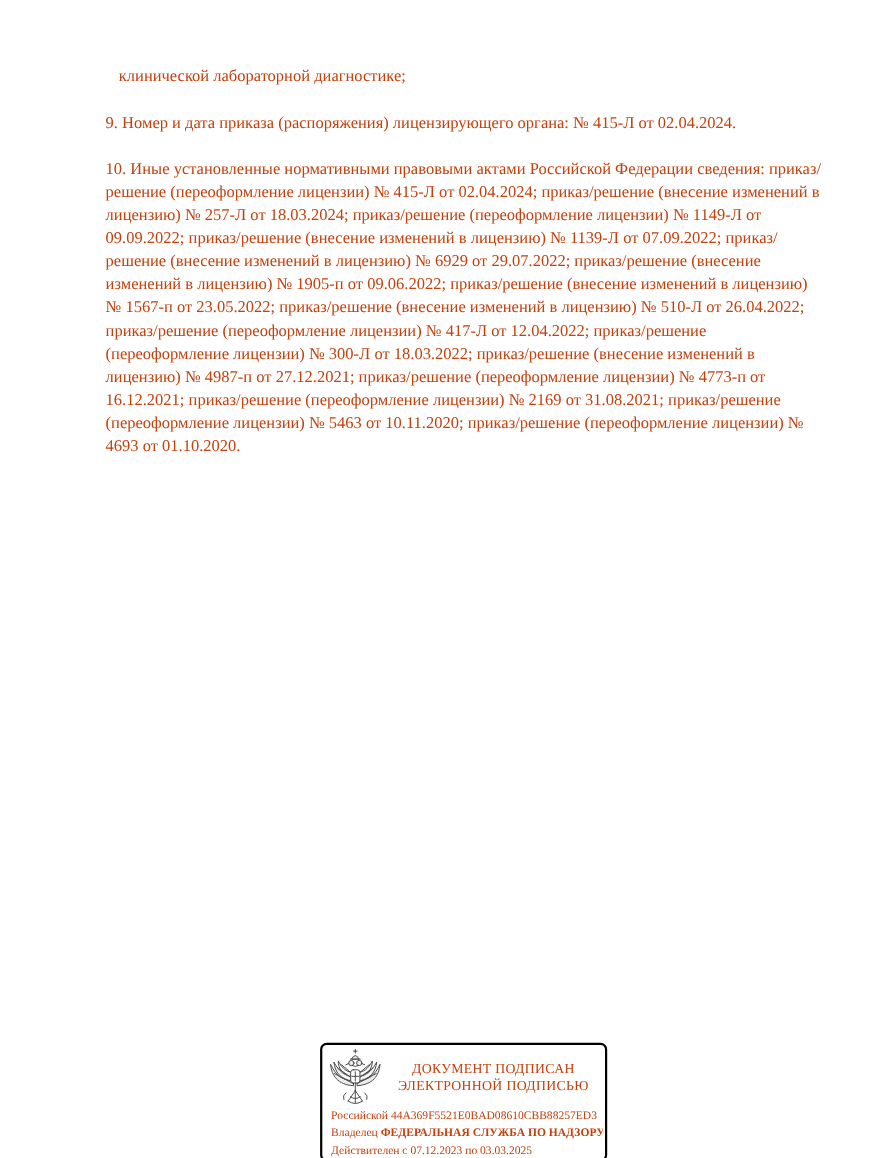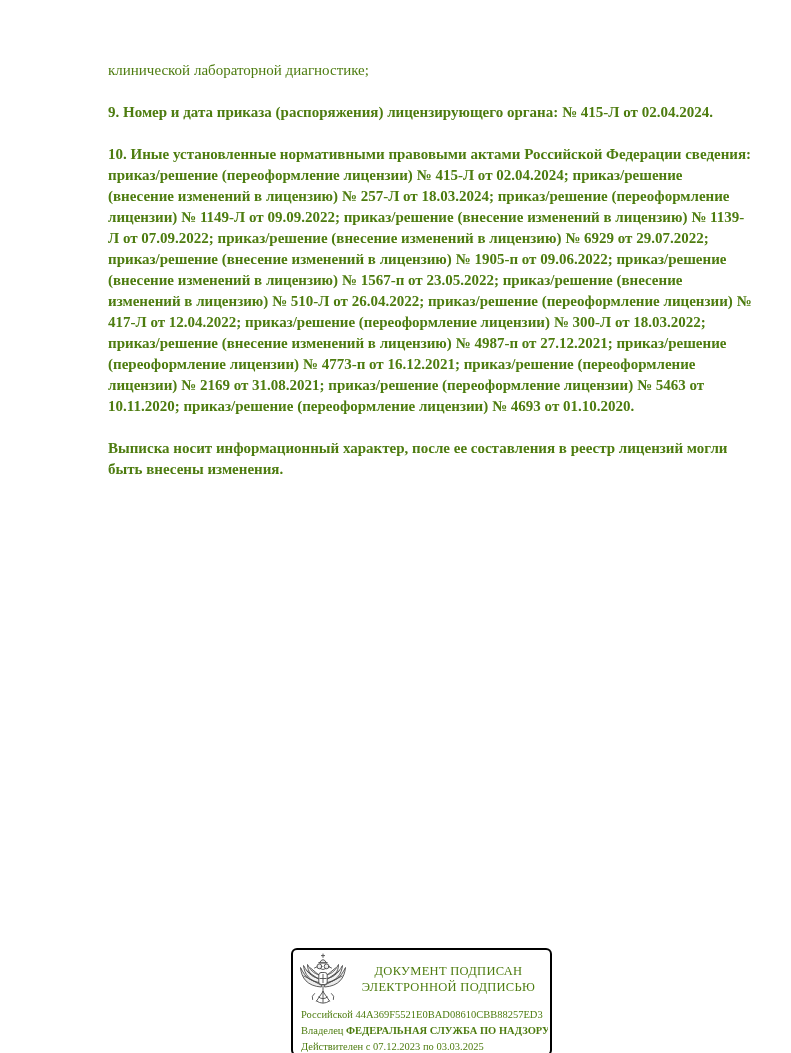--- a/index.html
+++ b/index.html
@@ -5,39 +5,38 @@
   html, body {
     margin: 0;
     padding: 0;
     background: #ffffff;
   }
   .page {
     position: relative;
     width: 791px;
     height: 1053px;
     background: #ffffff;
-    color: #4d7c0f;
+    color: #c2410c;
     font-family: "Liberation Serif", "DejaVu Serif", serif;
     overflow: hidden;
   }
   .content {
     position: absolute;
     left: 92px;
     top: 60px;
     width: 660px;
     font-size: 15px;
     line-height: 21px;
     text-align: left;
   }
   .cont-line {
     padding-left: 16px;
   }
   .para {
-    margin: 21px 0 0 16px;
-    font-weight: bold;
+    margin: 21px 0 0 4px;
   }
   
   .stamp {
     position: absolute;
     left: 291px;
     top: 933px;
     width: 261px;
     height: 108px;
     border: 2.5px solid #000000;
     border-radius: 6px;
@@ -84,21 +83,20 @@
 
 <div class="page">
 
   <div class="content">
     <div class="cont-line">клинической лабораторной диагностике;</div>
 
     <p class="para">9. Номер и дата приказа (распоряжения) лицензирующего органа: № 415-Л от 02.04.2024.</p>
 
     <p class="para">10. Иные установленные нормативными правовыми актами Российской Федерации сведения: приказ/решение (переоформление лицензии) № 415-Л от 02.04.2024; приказ/решение (внесение изменений в лицензию) № 257-Л от 18.03.2024; приказ/решение (переоформление лицензии) № 1149-Л от 09.09.2022; приказ/решение (внесение изменений в лицензию) № 1139-Л от 07.09.2022; приказ/решение (внесение изменений в лицензию) № 6929 от 29.07.2022; приказ/решение (внесение изменений в лицензию) № 1905-п от 09.06.2022; приказ/решение (внесение изменений в лицензию) № 1567-п от 23.05.2022; приказ/решение (внесение изменений в лицензию) № 510-Л от 26.04.2022; приказ/решение (переоформление лицензии) № 417-Л от 12.04.2022; приказ/решение (переоформление лицензии) № 300-Л от 18.03.2022; приказ/решение (внесение изменений в лицензию) № 4987-п от 27.12.2021; приказ/решение (переоформление лицензии) № 4773-п от 16.12.2021; приказ/решение (переоформление лицензии) № 2169 от 31.08.2021; приказ/решение (переоформление лицензии) № 5463 от 10.11.2020; приказ/решение (переоформление лицензии) № 4693 от 01.10.2020.</p>
 
-    <p class="para">Выписка носит информационный характер, после ее составления в реестр лицензий могли быть внесены изменения.</p>
   </div>
 
   <div class="stamp">
 
     <div class="stamp-emblem">
       <svg viewBox="0 0 48 58" width="48" height="58" xmlns="http://www.w3.org/2000/svg">
         <g stroke="#4b4b4b" fill="none" stroke-width="0.9" stroke-linecap="round" stroke-linejoin="round">
 
           <path d="M24 1 v3.4 M22.4 2.6 h3.2"></path>
 

